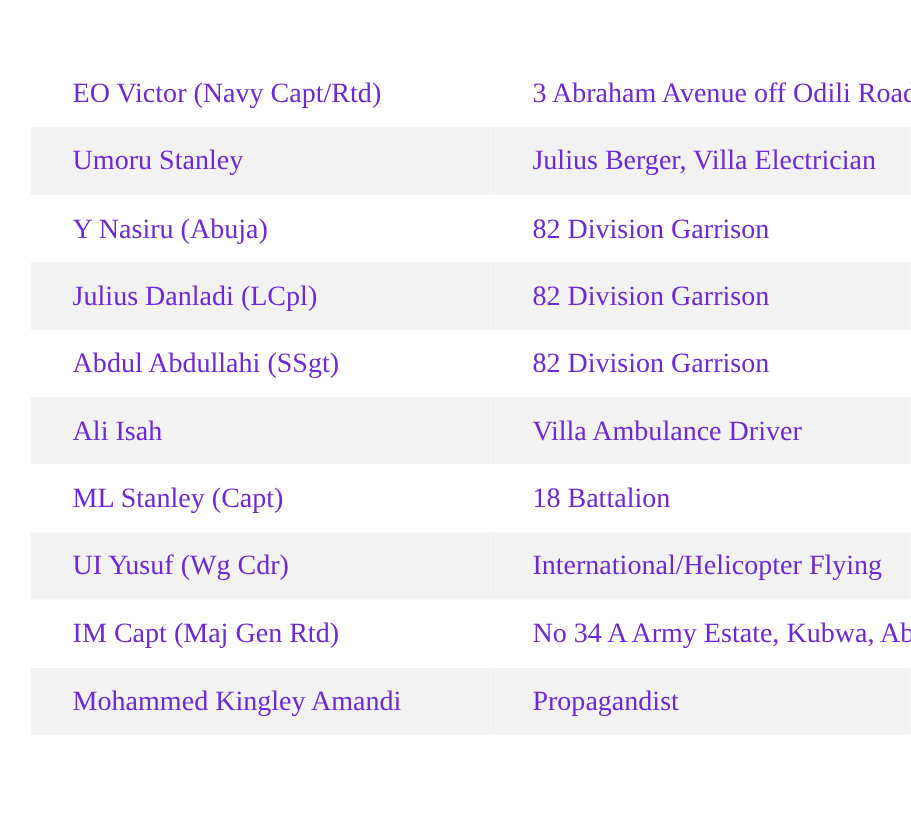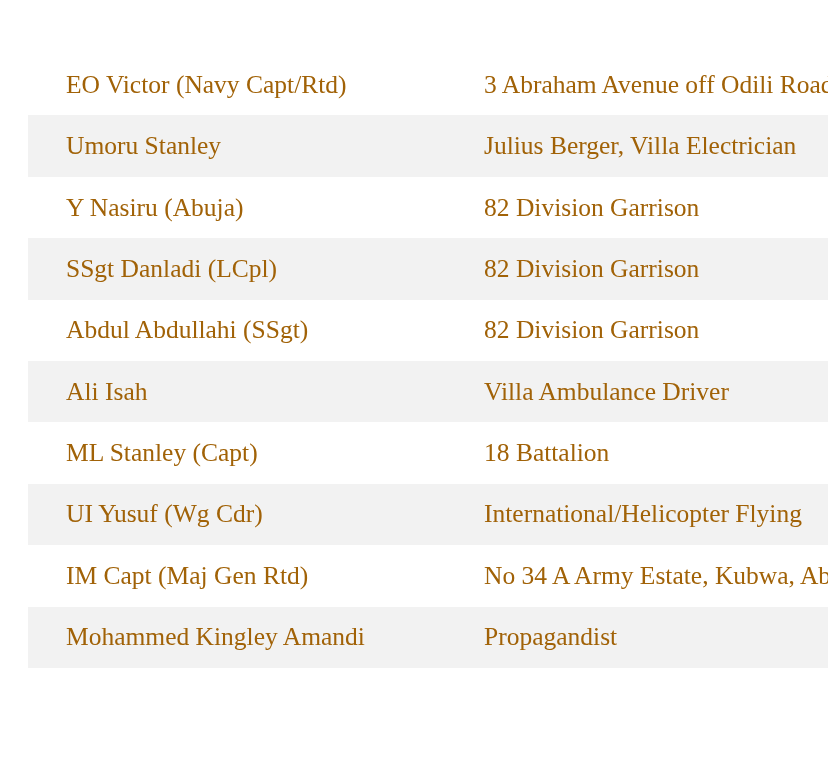--- a/index.html
+++ b/index.html
@@ -38,21 +38,21 @@
     background: #ffffff;
   }
   table.data-table tr.row-even {
     background: #f2f2f2;
   }
   table.data-table td {
     padding: 0 0 0 38px;
     vertical-align: middle;
     font-size: 25.5px;
     line-height: 1.25;
-    color: #a16207;
+    color: #6d28d9;
     font-weight: 400;
     white-space: nowrap;
     overflow: hidden;
   }
   table.data-table td.col-name {
     width: 380px;
   }
   table.data-table td.col-detail {
     width: 720px;
     padding-left: 38px;
@@ -71,21 +71,21 @@
         </tr>
         <tr class="row-even">
           <td class="col-name">Umoru Stanley</td>
           <td class="col-detail">Julius Berger, Villa Electrician</td>
         </tr>
         <tr class="row-odd">
           <td class="col-name">Y Nasiru (Abuja)</td>
           <td class="col-detail">82 Division Garrison</td>
         </tr>
         <tr class="row-even">
-          <td class="col-name">SSgt Danladi (LCpl)</td>
+          <td class="col-name">Julius Danladi (LCpl)</td>
           <td class="col-detail">82 Division Garrison</td>
         </tr>
         <tr class="row-odd">
           <td class="col-name">Abdul Abdullahi (SSgt)</td>
           <td class="col-detail">82 Division Garrison</td>
         </tr>
         <tr class="row-even">
           <td class="col-name">Ali Isah</td>
           <td class="col-detail">Villa Ambulance Driver</td>
         </tr>

